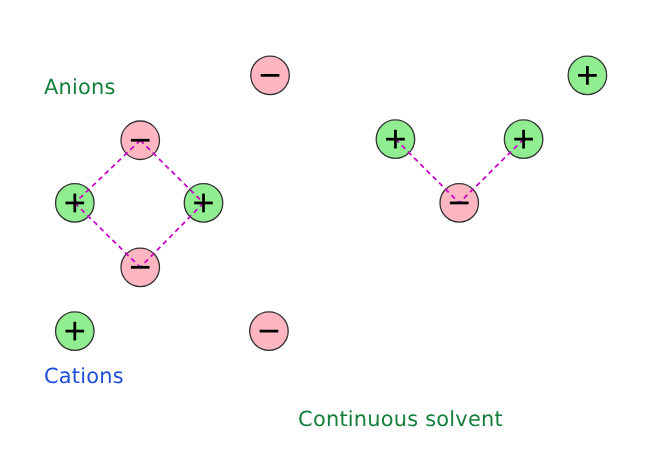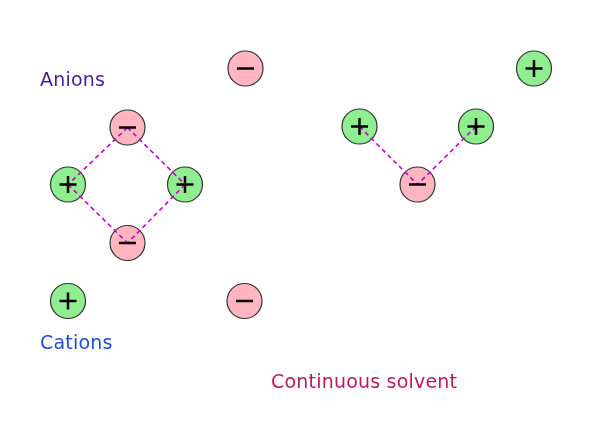--- a/index.html
+++ b/index.html
@@ -91,15 +91,15 @@
       <g>
         <line x1="59.5" y1="301" x2="76.5" y2="301" stroke="#000000" stroke-width="2.5"></line>
         <line x1="68" y1="292.5" x2="68" y2="309.5" stroke="#000000" stroke-width="2.5"></line>
       </g>
       <g>
         <line x1="236" y1="301" x2="253" y2="301" stroke="#000000" stroke-width="2.5"></line>
       </g>
     </g>
   </svg>
 
-<div class="label" style="left: 40px; top: 70px; color: #4c1d95;">Anions</div>
+<div class="label" style="left: 40px; top: 70px; color: #15803d;">Anions</div>
 <div class="label" style="left: 40px; top: 333px; color: #1d4ed8;">Cations</div>
-<div class="label" style="left: 271px; top: 372px; color: #be185d;">Continuous solvent</div>
+<div class="label" style="left: 271px; top: 372px; color: #15803d;">Continuous solvent</div>
 
 </body></html>

